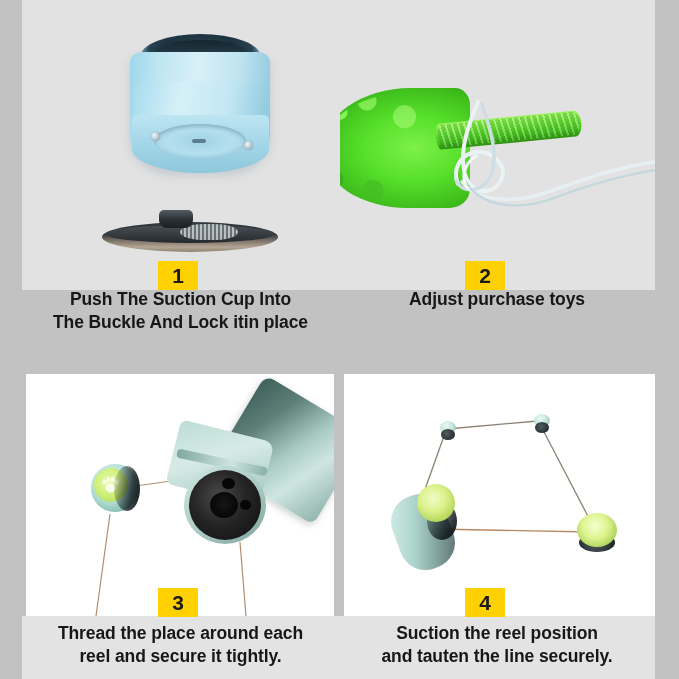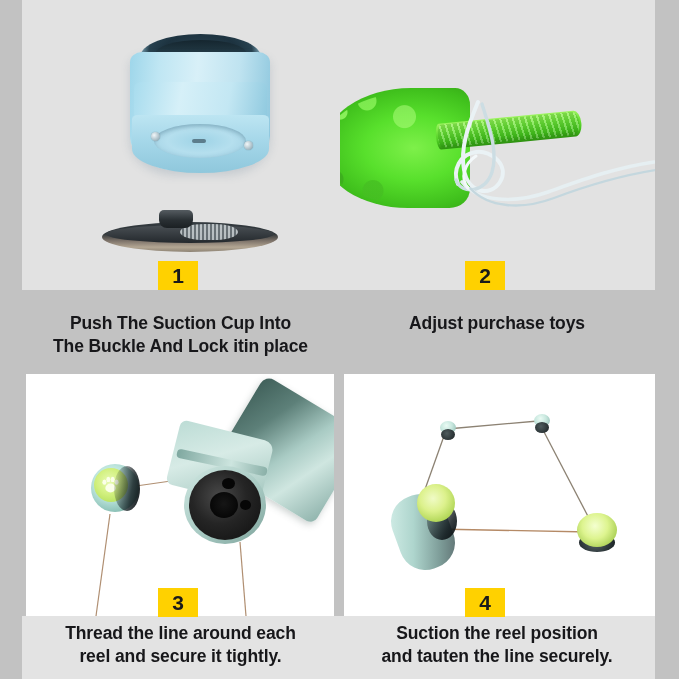--- a/index.html
+++ b/index.html
@@ -58,21 +58,21 @@
   
   .caption {
     position: absolute;
     text-align: center;
     font-weight: bold;
     color: #17171a;
     line-height: 1.32;
     letter-spacing: -0.1px;
     white-space: pre-line;
   }
-  .cap-r1 { top: 312px; font-size: 17.5px; }
+  .cap-r1 { top: 288px; font-size: 17.5px; }
   .cap-r2 { top: 622px; font-size: 17.5px; }
   .cap-left  { left: 22px;  width: 317px; }
   .cap-right { left: 339px; width: 316px; }
 
   
   .badge {
     position: absolute;
     background: #FFD100;
     color: #1a1a1a;
     font-weight: bold;
@@ -410,21 +410,21 @@
       <div class="disc"></div>
     </div>
 
     <div class="art side-reel-4">
       <div class="shadow"></div>
       <div class="glow"></div>
     </div>
   </div>
 
   <div class="row2-caption-band"></div>
-  <div class="caption cap-r2 cap-left">Thread the line around each
+  <div class="caption cap-r2 cap-left">Thread the place around each
 reel and secure it tightly.</div>
   <div class="caption cap-r2 cap-right">Suction the reel position
 and tauten the line securely.</div>
 
   <div class="badge" id="badge3">3</div>
   <div class="badge" id="badge4">4</div>
 
 </div>
 
 </body></html>

